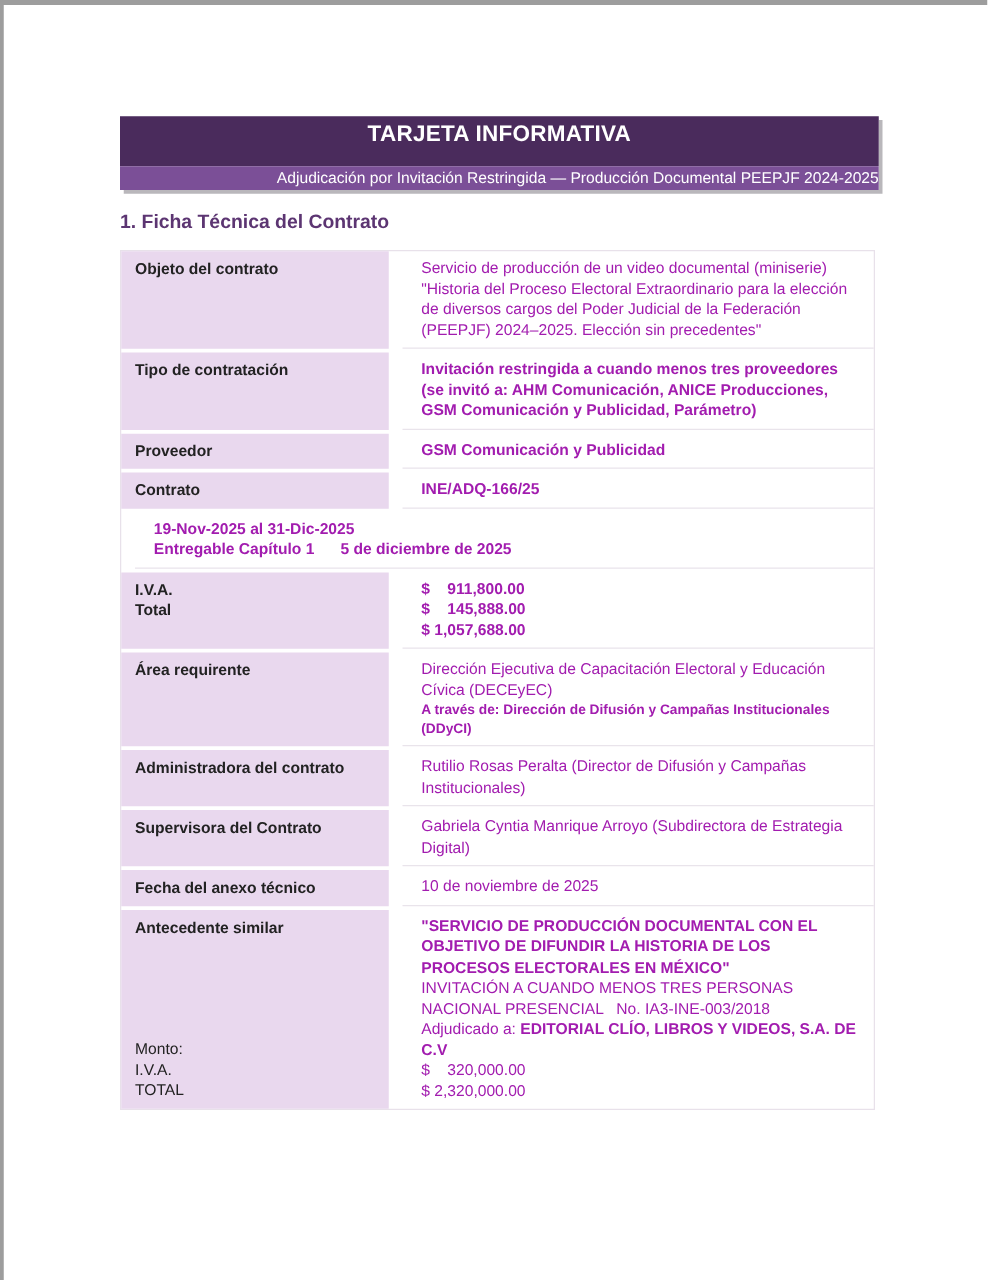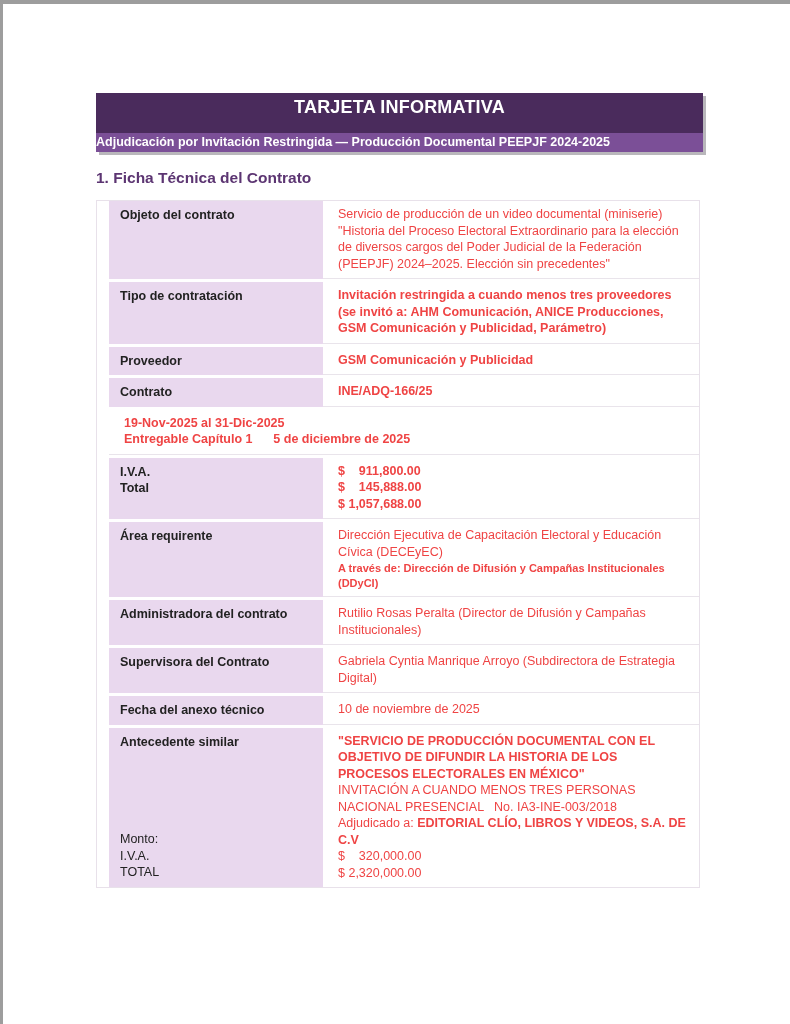--- a/index.html
+++ b/index.html
@@ -24,62 +24,62 @@
     font-weight: bold;
     font-size: 18px;
     text-align: center;
     height: 40px;
     line-height: 28px;
     letter-spacing: 0.2px;
   }
   .header-subtitle {
     background: var(--c-subheader, #7b4f97);
     color: var(--c-header-text, #fff);
-    font-weight: bold;
+    font-weight: normal;
     font-size: 12.5px;
-    text-align: left;
+    text-align: right;
     height: 19px;
     line-height: 19px;
   }
 
   .section-heading {
     margin-top: 17px;
     color: var(--c-heading, #5c3572);
     font-size: 15.5px;
     font-weight: bold;
   }
 
   .tbl {
     margin-top: 13px;
     width: 604px;
     border: 1px solid #e8e1ea;
     background: #ffffff;
     display: flex;
     flex-direction: column;
     gap: 3px;
-    padding-left: 12px;
   }
   .row { display: flex; align-items: stretch; }
   .row:not(:last-child) .val { border-bottom: 1px solid #e9e4eb; }
   .lbl {
     width: 214px;
     flex: 0 0 214px;
     background: var(--c-label-bg, #e9d8ee);
     font-weight: bold;
     font-size: 12.5px;
     line-height: 16.5px;
     padding: 6px 4px 6px 11px;
     color: #222;
   }
   .val {
     flex: 1;
     font-size: 12.5px;
     line-height: 16.5px;
     padding: 5px 10px 6px 15px;
-    color: #ef4444;
+    color: #a21caf;
+    margin-left: 11px;
   }
   .b { font-weight: bold; }
   .pre { white-space: pre-wrap; }
   .note { font-size: 11px; line-height: 14.5px; margin-top: 1px; font-weight: bold; }
   .sub-labels { margin-top: 81px; font-weight: normal; }
 </style>
 </head>
 <body>
 
 <div class="scan-edge-top"></div>

